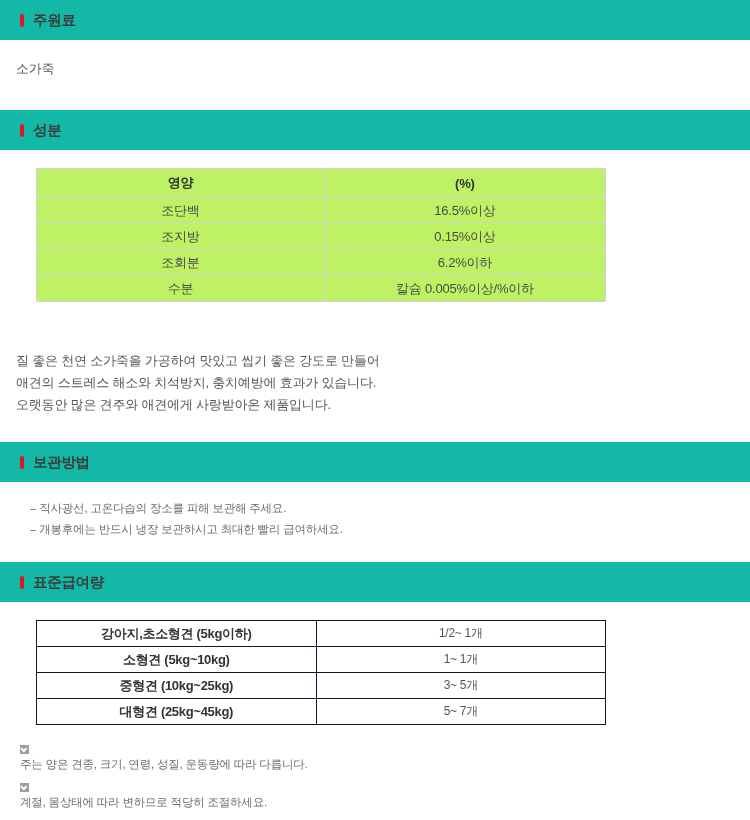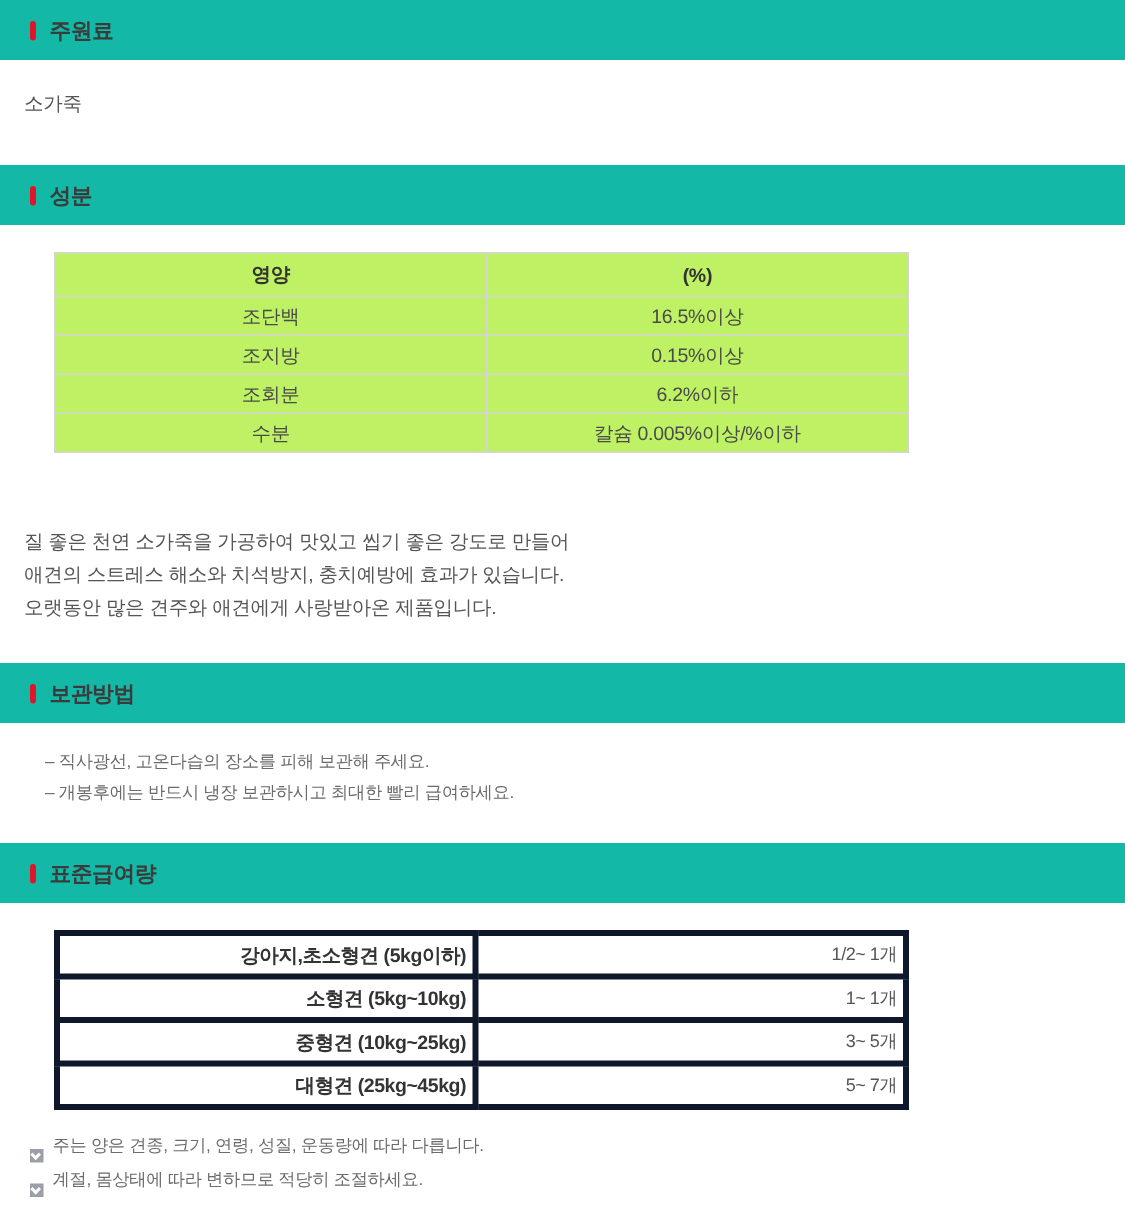--- a/index.html
+++ b/index.html
@@ -85,23 +85,23 @@
     height: 28px;
   }
   table.grid .col-a { width: 288px; }
   table.grid .col-b { width: 280px; }
 
   table.feed {
     border-collapse: collapse;
     width: 570px;
   }
   table.feed td {
-    border: 4px solid #0f172a;
+    border: 1px solid #0f172a;
     height: 25px;
-    text-align: right;
+    text-align: center;
     letter-spacing: -0.3px;
     padding: 0 4px;
   }
   table.feed td.label {
     width: 278px;
     font-size: 13px;
     font-weight: bold;
     color: #333333;
   }
   table.feed td.value {
@@ -120,23 +120,24 @@
     line-height: 21px;
     letter-spacing: -0.2px;
   }
 
   
   .note-list {
     padding: 14px 0 0 20px;
   }
   .note-list .row {
     display: flex;
-    align-items: flex-end;
+    align-items: flex-start;
     line-height: 21px;
     margin-bottom: 2px;
+    flex-direction: column;
   }
   .note-marker {
     display: inline-block;
     width: 9px;
     height: 9px;
     background: #9aa0a6;
     margin: 6px 6px 0 0;
     flex: 0 0 auto;
     position: relative;
   }

